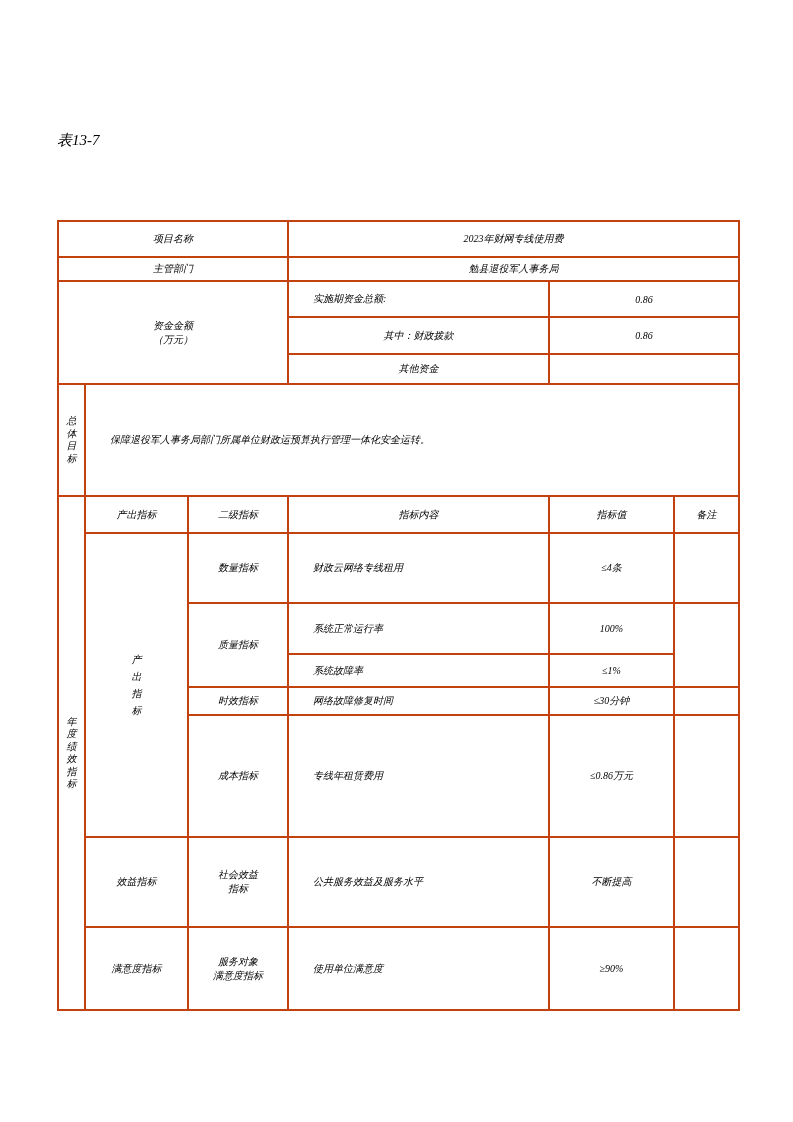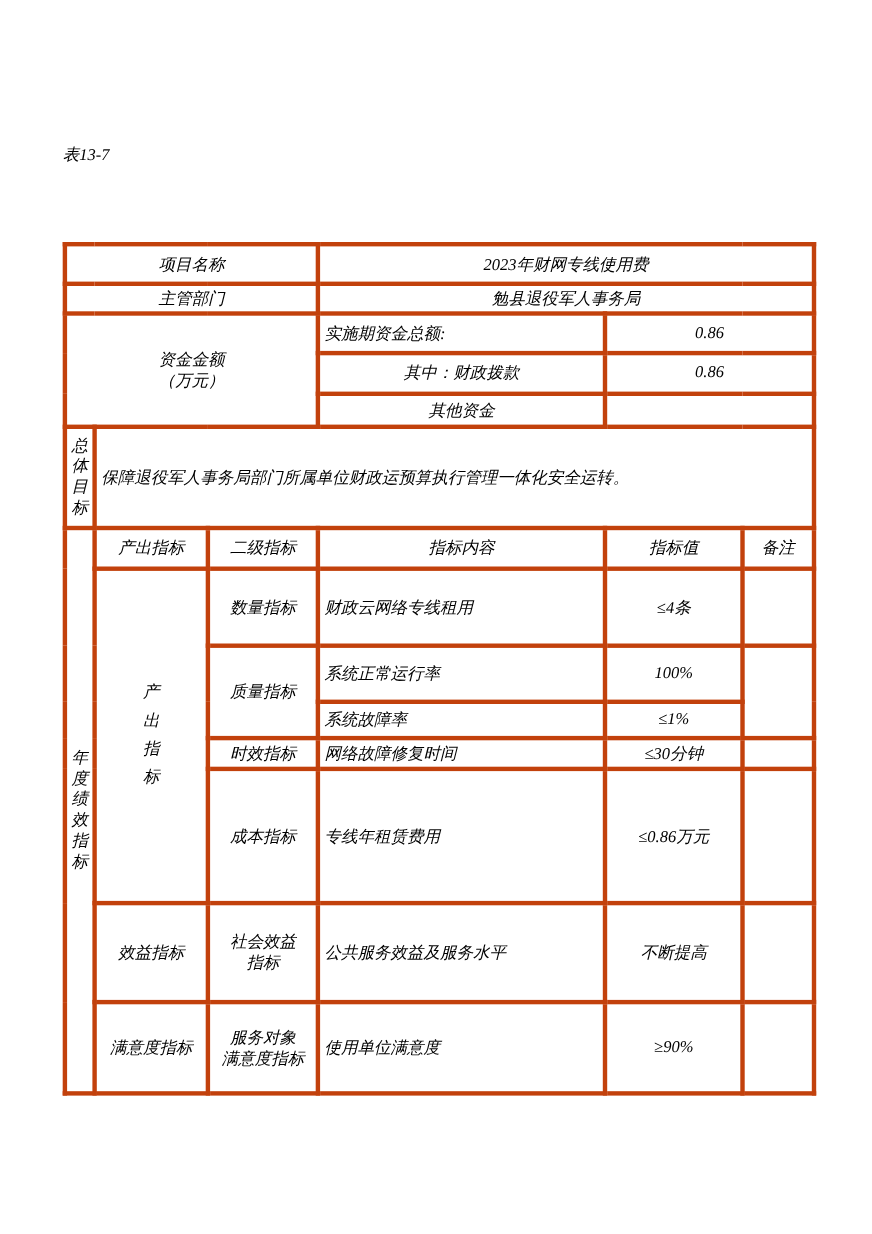--- a/index.html
+++ b/index.html
@@ -22,27 +22,27 @@
     font-family: "Liberation Sans", "DejaVu Sans", sans-serif;
     font-weight: bold; font-size: 21px; letter-spacing: 1px;
   }
 
   table.main {
     position: absolute; left: 57px; top: 220px;
     border-collapse: collapse; table-layout: fixed;
     width: 681px;
   }
   td {
-    border: 4px solid #c2410c;
-    font-size: 15px;
+    border: 2px solid #c2410c;
+    font-size: 10px;
     text-align: center; vertical-align: middle;
     padding: 2px;
     overflow: hidden;
   }
-  td.al { text-align: left; padding-left: 4px; }
+  td.al { text-align: left; padding-left: 24px; }
   .pre { white-space: pre-line; margin-left: 36px; }
 
   
   .vert {
     display: inline-block;
     width: 1.05em;
     word-break: break-all;
     text-align: center;
   }
   .lh12 { line-height: 1.25; }
@@ -84,21 +84,21 @@
     </tr>
     <tr style="height:37px">
       <td>其中：财政拨款</td>
       <td colspan="2">0.86</td>
     </tr>
     <tr style="height:30px">
       <td>其他资金</td>
       <td colspan="2"></td>
     </tr>
 
-    <tr style="height:92px">
+    <tr style="height:112px">
       <td><span class="vert lh12">总体目标</span></td>
       <td colspan="5" class="al">保障退役军人事务局部门所属单位财政运预算执行管理一体化安全运转。</td>
     </tr>
 
     <tr style="height:37px">
       <td rowspan="8"><span class="vert lh12">年度绩效指标</span></td>
       <td>产出指标</td>
       <td>二级指标</td>
       <td>指标内容</td>
       <td>指标值</td>

